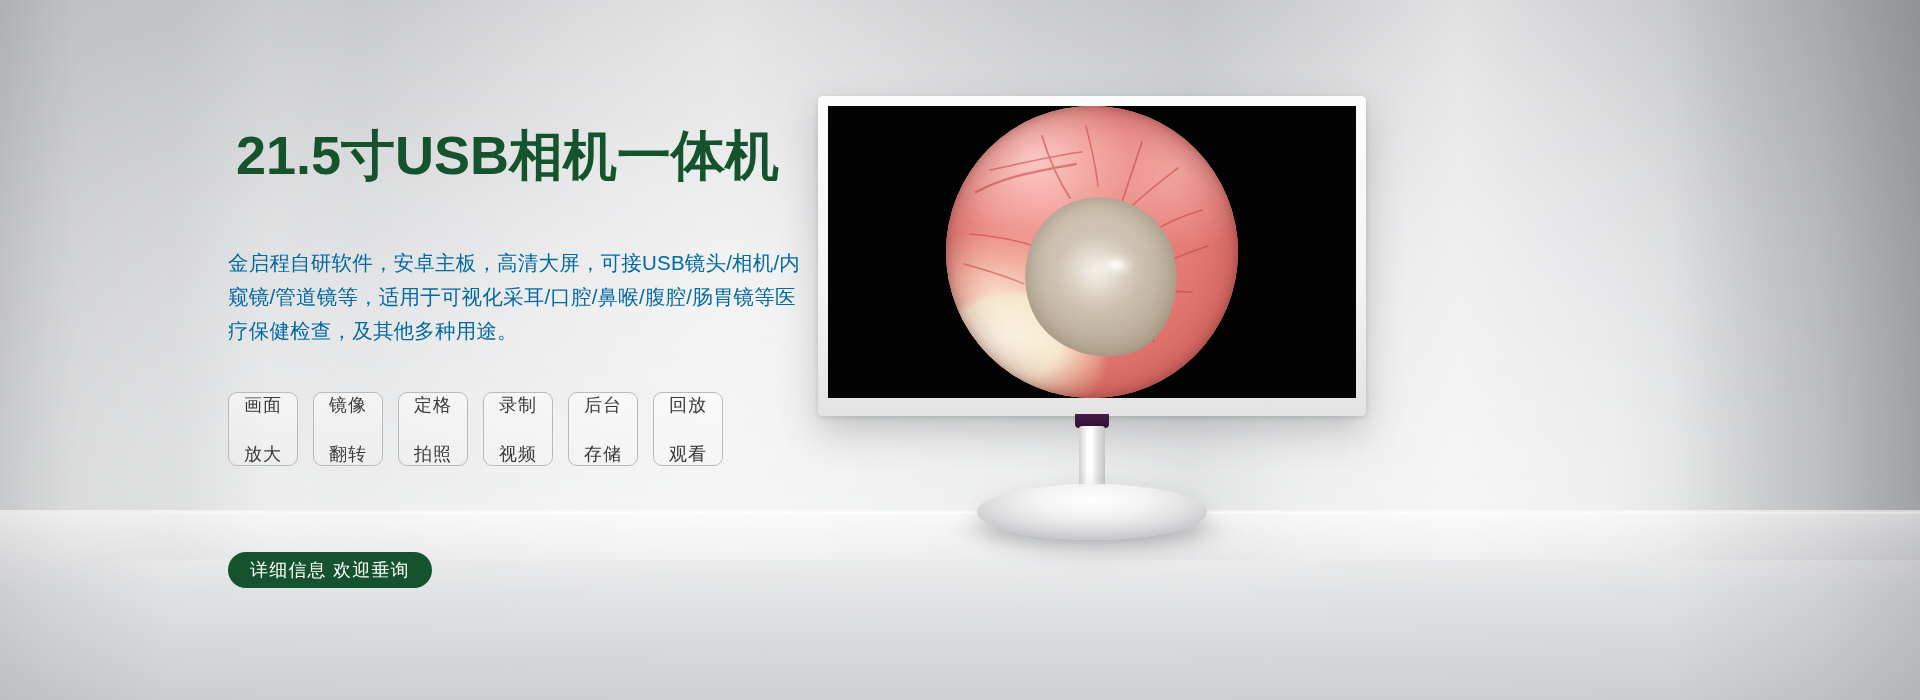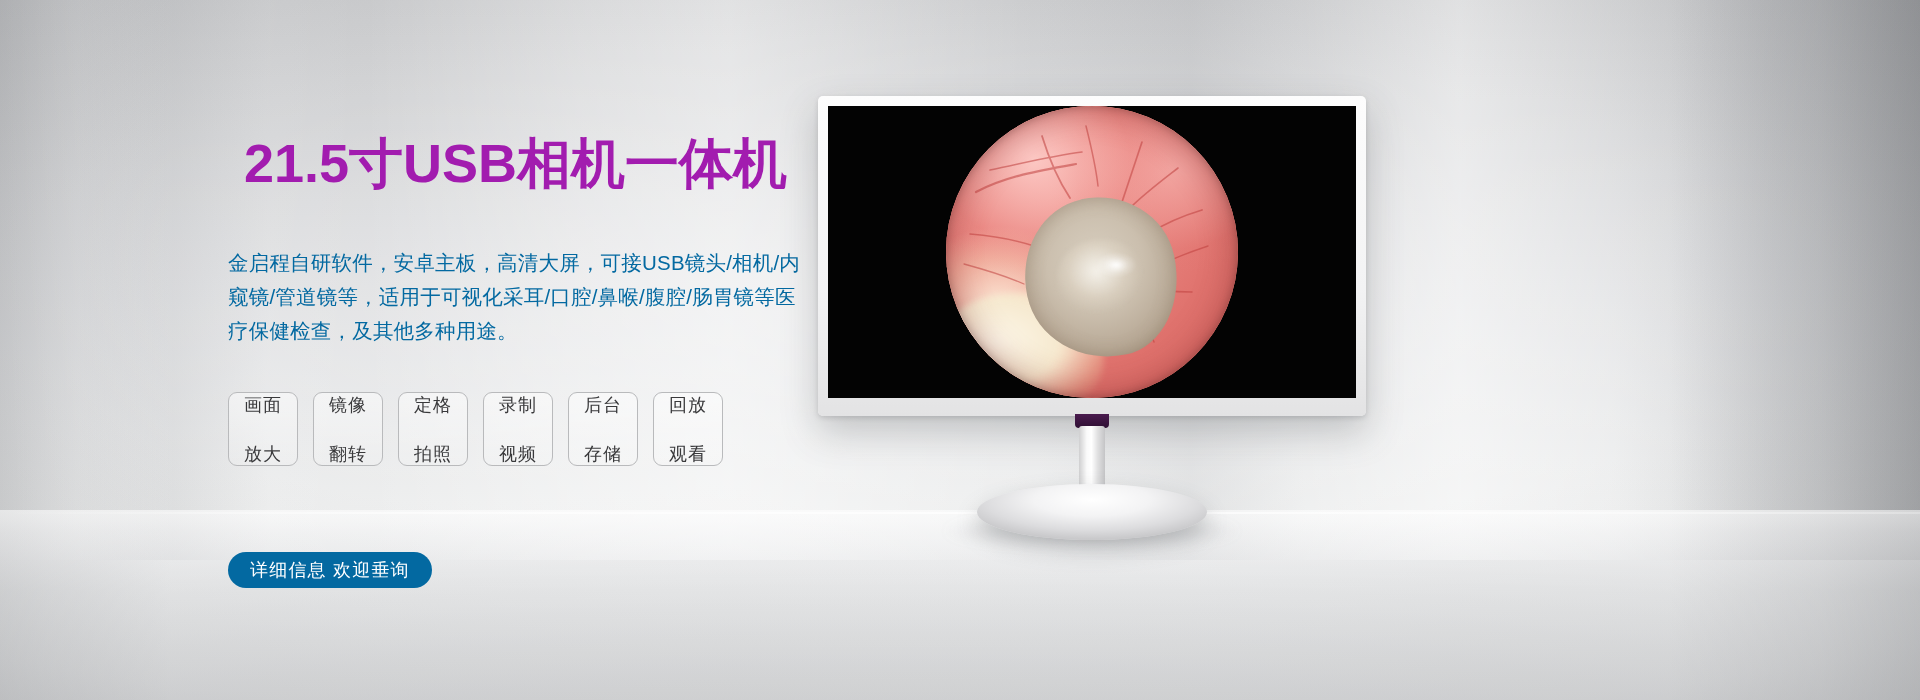--- a/index.html
+++ b/index.html
@@ -111,26 +111,26 @@
   }
 
   
   .copy {
     position: absolute;
     left: 228px;
     top: 118px;
     width: 620px;
   }
   .headline {
-    margin: 16px;
+    margin: 8px;
     font-size: 54px;
     line-height: 1.08;
     font-weight: bold;
     letter-spacing: 0px;
-    color: #a21caf;
+    color: #14532d;
     white-space: nowrap;
   }
   .subcopy {
     margin: 0;
     position: absolute;
     left: 0;
     top: 128px;
     width: 580px;
     font-size: 20.5px;
     line-height: 34px;
@@ -174,21 +174,21 @@
   .cta {
     position: absolute;
     left: 228px;
     top: 552px;
     height: 36px;
     padding: 0 22px;
     display: inline-flex;
     align-items: center;
     border: none;
     border-radius: 18px;
-    background: #0369a1;
+    background: #14532d;
     color: #ffffff;
     font-size: 18px;
     letter-spacing: 1.2px;
     font-family: inherit;
     cursor: pointer;
     white-space: nowrap;
   }
 
   
   .monitor {

